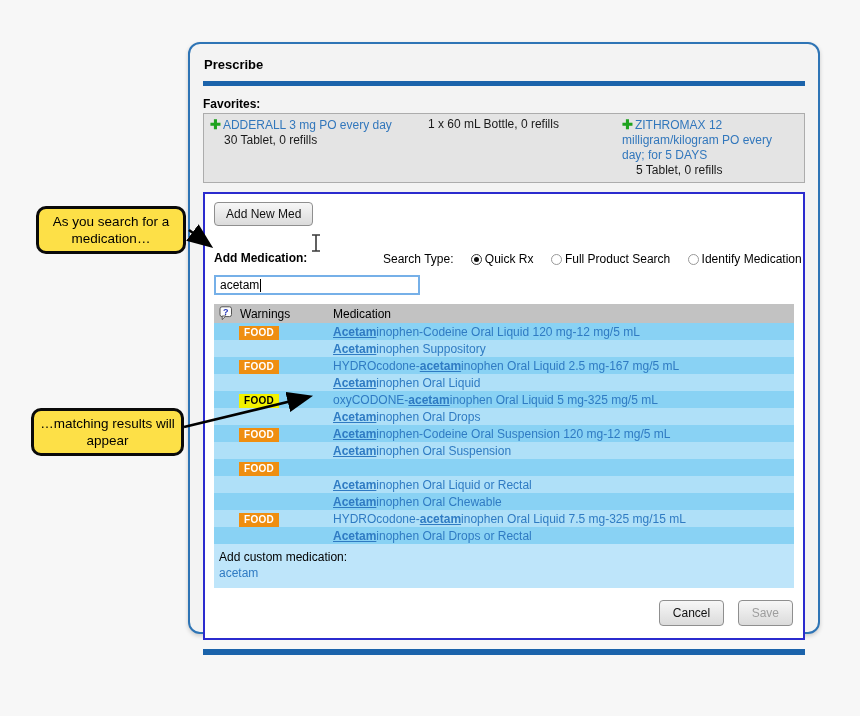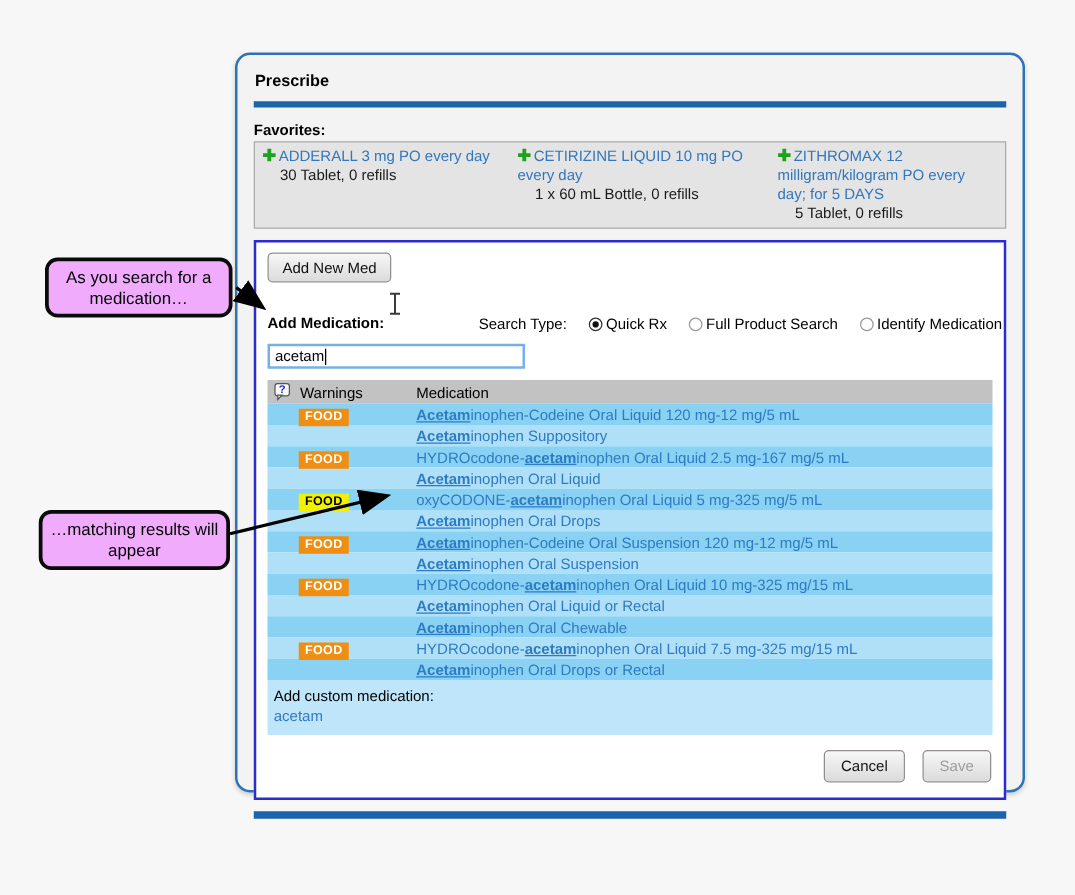--- a/index.html
+++ b/index.html
@@ -63,21 +63,21 @@
   .custom-area { background:#BEE5FA; padding:5px 5px 7px; font-size:12px; line-height:16px; }
   .custom-link { color:#2F7BC3; cursor:pointer; }
 
   .actions { margin-top:12px; text-align:right; padding-right:1px; }
   .actions .btn { padding:5px 13px; }
   .actions .btn + .btn { margin-left:9px; }
 
   .bottom-bar { height:6px; background:#1B63AB; margin:9px 13px 0; }
 
   
-  .callout { position:absolute; background:#f0abfc; border:3px solid #0A0A0A; border-radius:10px;
+  .callout { position:absolute; background:#fde047; border:3px solid #0A0A0A; border-radius:10px;
              text-align:center; font-size:13.5px; line-height:17px; padding:4px 6px; color:#000; z-index:5; }
   #callout1 { left:36px; top:206px; width:150px; }
   #callout2 { left:31px; top:408px; width:153px; }
   .overlay { position:absolute; left:0; top:0; pointer-events:none; z-index:6; }
 </style>
 </head>
 <body>
 
 <div class="stage">
 
@@ -85,21 +85,20 @@
     <div class="dlg-title">Prescribe</div>
     <div class="hbar"></div>
 
     <div class="fav-label">Favorites:</div>
     <div class="fav-box">
       <div class="fav-tile t1">
         <span class="fav-link"><span class="plus-icon">✚</span><span>ADDERALL 3 mg PO every day</span></span>
         <div class="fav-detail">30 Tablet, 0 refills</div>
       </div>
       <div class="fav-tile t2">
-        <span class="fav-link"><span class="plus-icon">✚</span><span>CETIRIZINE LIQUID 10 mg PO every day</span></span>
         <div class="fav-detail">1 x 60 mL Bottle, 0 refills</div>
       </div>
       <div class="fav-tile t3">
         <span class="fav-link"><span class="plus-icon">✚</span><span>ZITHROMAX 12 milligram/kilogram PO every day; for 5 DAYS</span></span>
         <div class="fav-detail">5 Tablet, 0 refills</div>
       </div>
     </div>
 
     <div class="panel">
       <span class="btn">Add New Med</span>
@@ -160,21 +159,20 @@
           <div class="res-row">
             <span class="warn-cell"><span class="badge orange">FOOD</span></span>
             <span class="med-cell"><span class="med-pre"></span><span class="med-match">Acetam</span><span class="med-post">inophen-Codeine Oral Suspension 120 mg-12 mg/5 mL</span></span>
           </div>
           <div class="res-row">
             <span class="warn-cell"></span>
             <span class="med-cell"><span class="med-pre"></span><span class="med-match">Acetam</span><span class="med-post">inophen Oral Suspension</span></span>
           </div>
           <div class="res-row">
             <span class="warn-cell"><span class="badge orange">FOOD</span></span>
-            <span class="med-cell"><span class="med-pre">HYDROcodone-</span><span class="med-match">acetam</span><span class="med-post">inophen Oral Liquid 10 mg-325 mg/15 mL</span></span>
           </div>
           <div class="res-row">
             <span class="warn-cell"></span>
             <span class="med-cell"><span class="med-pre"></span><span class="med-match">Acetam</span><span class="med-post">inophen Oral Liquid or Rectal</span></span>
           </div>
           <div class="res-row">
             <span class="warn-cell"></span>
             <span class="med-cell"><span class="med-pre"></span><span class="med-match">Acetam</span><span class="med-post">inophen Oral Chewable</span></span>
           </div>
           <div class="res-row">

